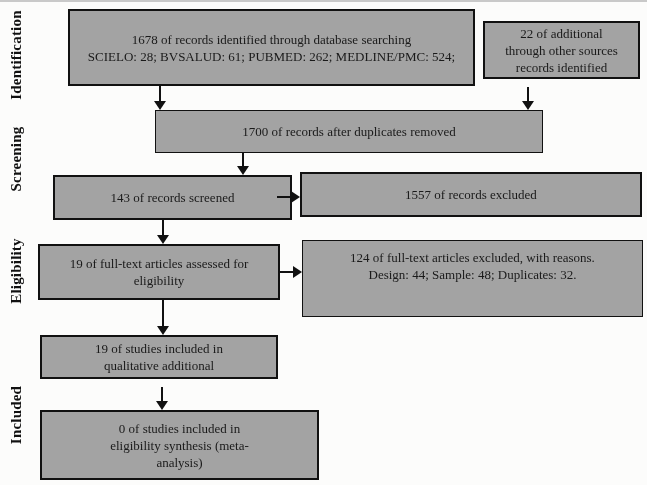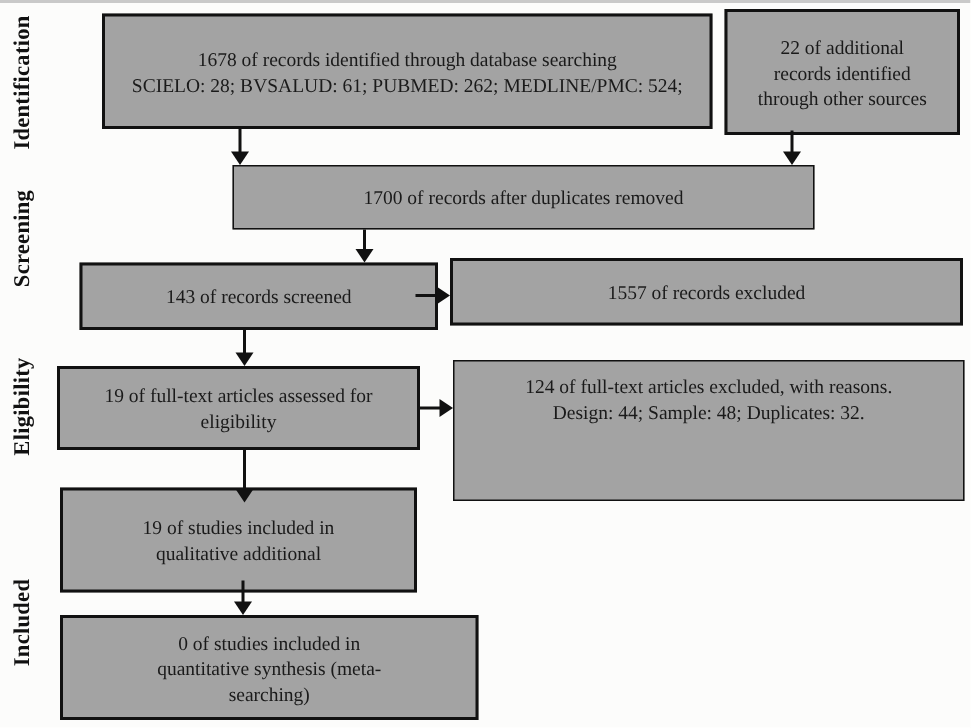--- a/index.html
+++ b/index.html
@@ -104,57 +104,57 @@
   <div class="stage" style="left:16px; top:53px">Identification</div>
   <div class="stage" style="left:16px; top:157px">Screening</div>
   <div class="stage" style="left:16px; top:269px">Eligibility</div>
   <div class="stage" style="left:16px; top:413px">Included</div>
 
   <div class="box" style="left:68px; top:7px; width:407px; height:77px">
     <div class="bline">1678 of records identified through database searching</div>
     <div class="bline">SCIELO: 28; BVSALUD: 61; PUBMED: 262; MEDLINE/PMC: 524;</div>
   </div>
 
-  <div class="box" style="left:483px; top:4px; width:157px; height:84px">
+  <div class="box" style="left:483px; top:19px; width:157px; height:58px">
     <div class="bline">22 of additional</div>
+    <div class="bline">through other sources</div>
     <div class="bline">records identified</div>
-    <div class="bline">through other sources</div>
   </div>
 
   <div class="box thin" style="left:155px; top:108px; width:388px; height:43px">
     <div class="bline">1700 of records after duplicates removed</div>
   </div>
 
   <div class="box" style="left:53px; top:173px; width:239px; height:45px">
     <div class="bline">143 of records screened</div>
   </div>
 
   <div class="box" style="left:300px; top:170px; width:342px; height:45px">
     <div class="bline">1557 of records excluded</div>
   </div>
 
   <div class="box thick" style="left:38px; top:242px; width:242px; height:56px">
     <div class="bline">19 of full-text articles assessed for</div>
     <div class="bline">eligibility</div>
   </div>
 
-  <div class="box thin top" style="left:302px; top:238px; width:341px; height:94px">
+  <div class="box thin top" style="left:302px; top:238px; width:341px; height:77px">
     <div class="bline">124 of full-text articles excluded, with reasons.</div>
     <div class="bline">Design: 44; Sample: 48; Duplicates: 32.</div>
   </div>
 
-  <div class="box thick" style="left:40px; top:323px; width:238px; height:70px">
+  <div class="box thick" style="left:40px; top:333px; width:238px; height:44px">
     <div class="bline">19 of studies included in</div>
     <div class="bline">qualitative additional</div>
   </div>
 
   <div class="box thick" style="left:40px; top:408px; width:279px; height:70px">
     <div class="bline">0 of studies included in</div>
-    <div class="bline">quantitative synthesis (meta-</div>
-    <div class="bline">searching)</div>
+    <div class="bline">eligibility synthesis (meta-</div>
+    <div class="bline">analysis)</div>
   </div>
 
   <div class="varrow" style="left:154px; top:84px; height:24px"></div>
   <div class="varrow" style="left:522px; top:85px; height:23px"></div>
   <div class="varrow" style="left:237px; top:151px; height:22px"></div>
   <div class="harrow" style="left:277px; top:189px; width:23px"></div>
   <div class="varrow" style="left:157px; top:218px; height:24px"></div>
   <div class="harrow" style="left:280px; top:264px; width:22px"></div>
   <div class="varrow" style="left:157px; top:298px; height:35px"></div>
   <div class="varrow" style="left:156px; top:385px; height:23px"></div>

